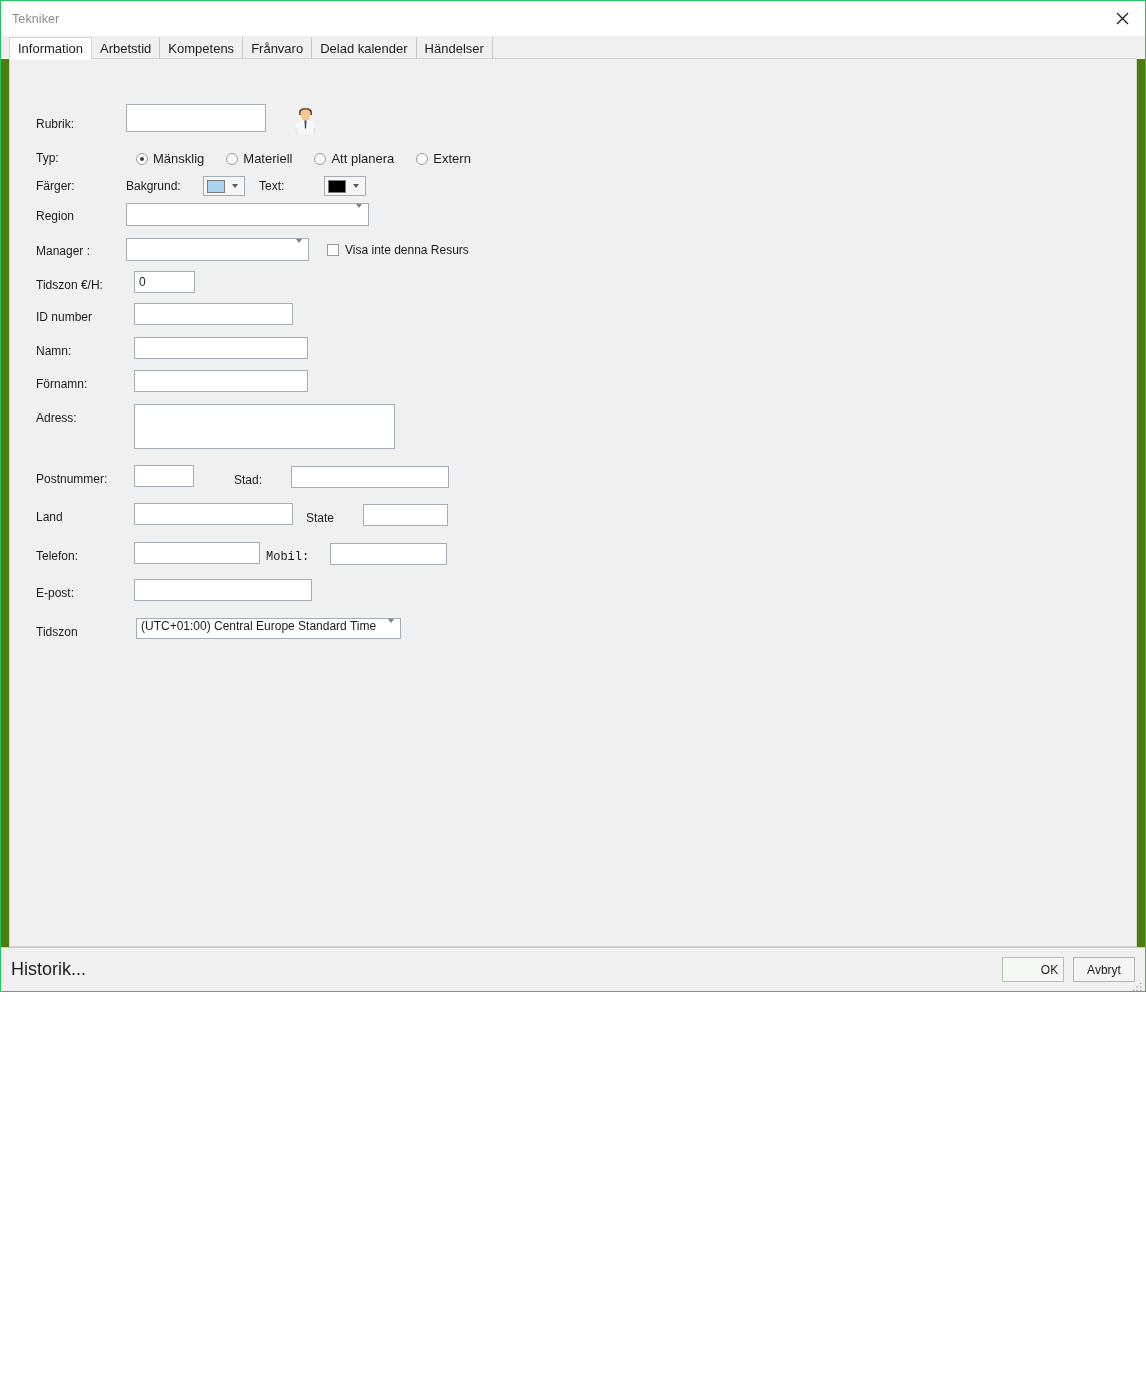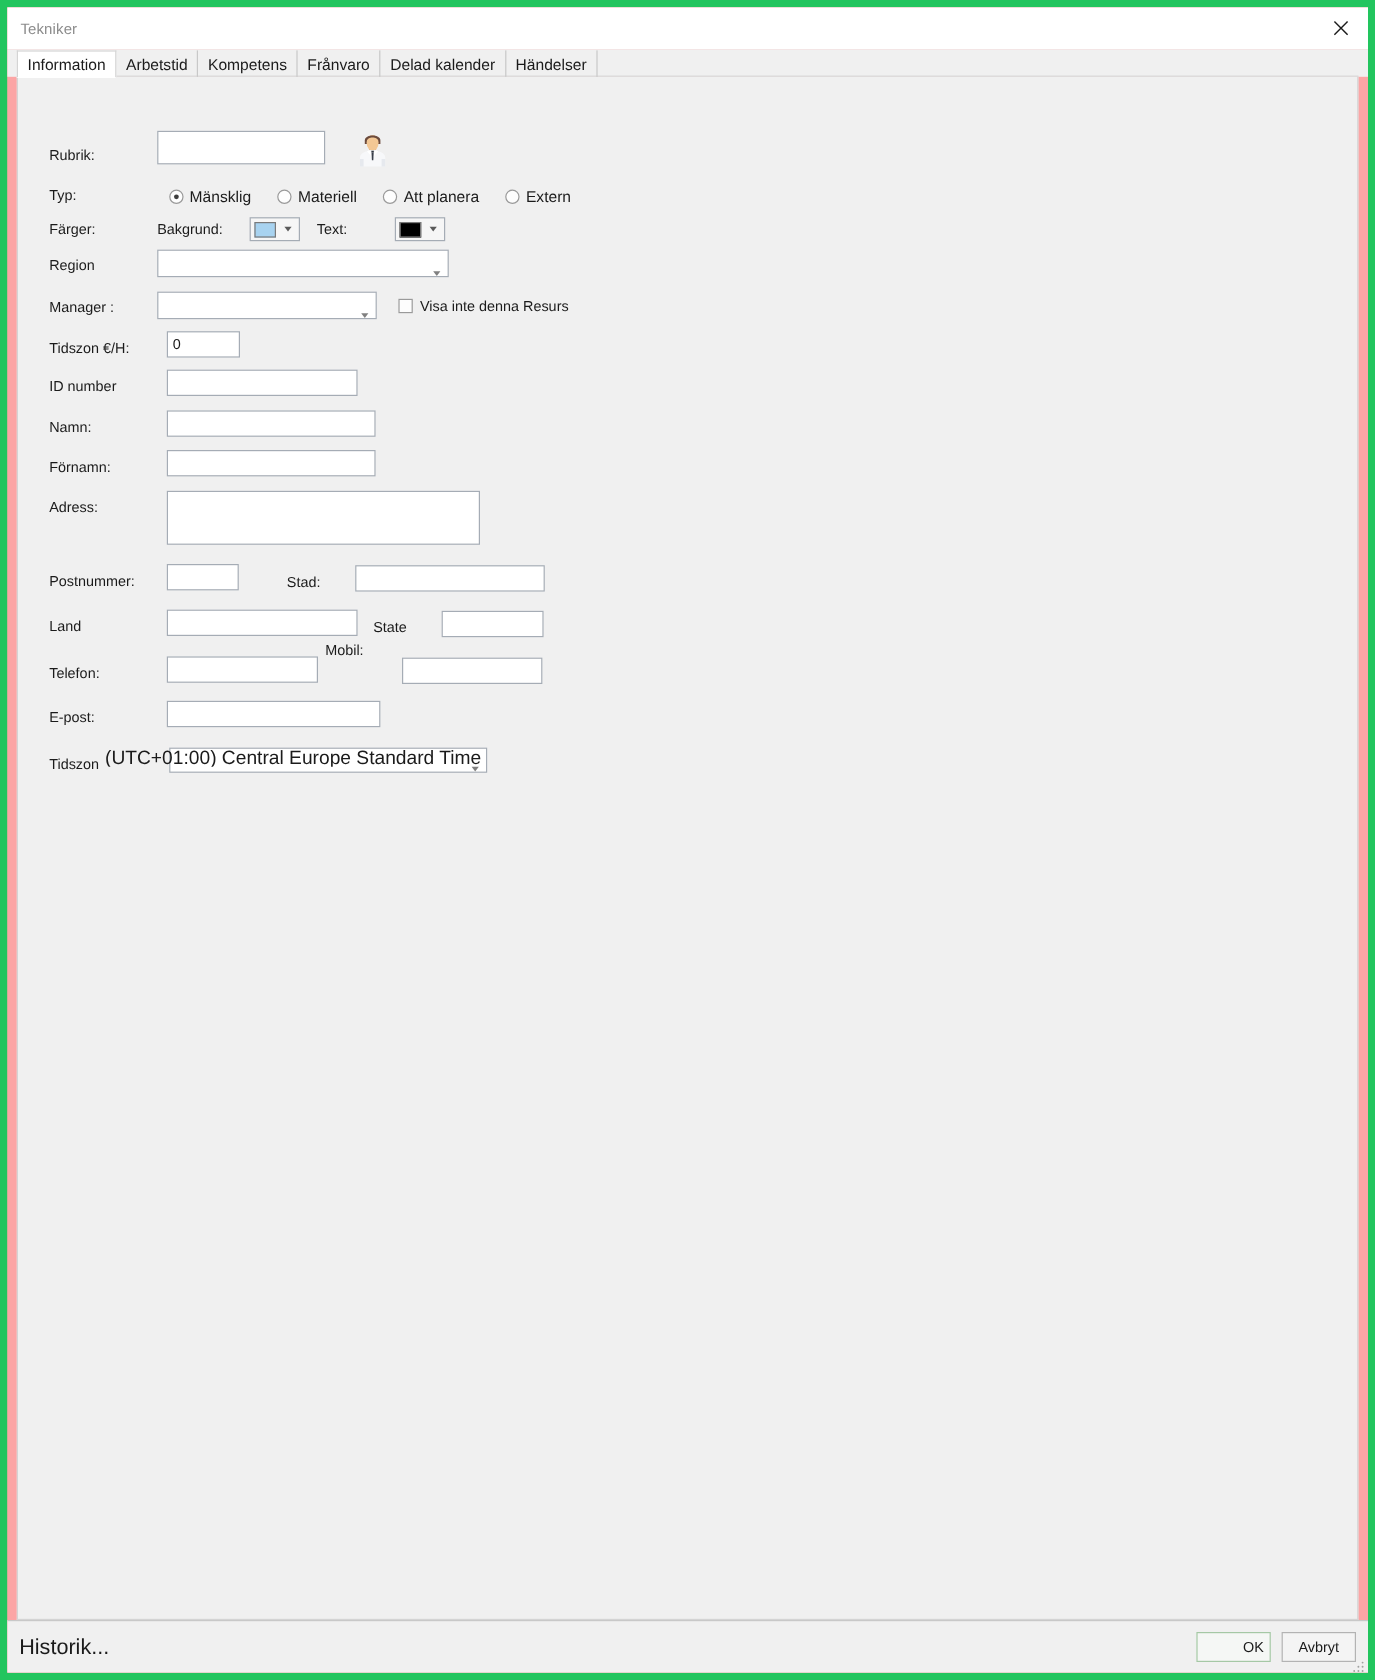--- a/index.html
+++ b/index.html
@@ -5,23 +5,23 @@
   * { box-sizing: border-box; }
   html, body {
     margin: 0; padding: 0;
     width: 1146px; height: 1400px;
     background: #ffffff;
     font-family: "Liberation Sans", sans-serif;
     -webkit-font-smoothing: antialiased;
   }
   .window {
     position: relative;
-    width: 1146px; height: 1400px;
-    background: #fca5a5;
-    border: 6px solid #22c55e;
+    width: 1146px; height: 992px;
+    background: #4d7c0f;
+    border: 1px solid #22c55e;
     display: flex; flex-direction: column;
     overflow: hidden;
   }
   
   .titlebar {
     height: 35px; min-height: 35px;
     background: #ffffff;
     display: flex; align-items: center;
     position: relative;
   }
@@ -91,25 +91,24 @@
     padding: 0 4px;
     line-height: 20px;
     font-family: "Liberation Sans", sans-serif;
     outline: none;
   }
   .tb.area { height: 44px; padding-top: 2px; resize: none; }
   .combo {
     background: #ffffff;
     border: 1px solid #a5acb5;
     height: 22px;
-    font-size: 16px; color: #1b1b1b;
-    display: flex; align-items: flex-end;
+    font-size: 12px; color: #1b1b1b;
+    display: flex; align-items: flex-start;
     padding: 0 4px;
     position: relative;
-    flex-direction: column;
   }
   .combo .cval { flex: 1; overflow: hidden; white-space: nowrap; }
   .combo .arrow {
     width: 0; height: 0;
     border-left: 3.5px solid transparent;
     border-right: 3.5px solid transparent;
     border-top: 4px solid #808080;
     margin-left: 4px; margin-right: 2px;
   }
   
@@ -336,21 +335,21 @@
       <input class="tb" style="position: absolute; left: 124px; top: 444px; width: 159px; height: 22px;" value="">
       <div class="row" style="left:296px; top:452px;">
         <span class="lbl">State</span>
       </div>
       <input class="tb" style="position: absolute; left: 353px; top: 445px; width: 85px; height: 22px;" value="">
 
       <div class="row" style="left:26px; top:490px;text-align:center;">
         <span class="lbl">Telefon:</span>
       </div>
       <input class="tb" style="position: absolute; left: 124px; top: 483px; width: 126px; height: 22px;" value="">
-      <div class="row" style="left:256px; top:471px;">
+      <div class="row" style="left:256px; top:491px;font-family:Liberation Mono, monospace;">
         <span class="lbl">Mobil:</span>
       </div>
       <input class="tb" style="position: absolute; left: 320px; top: 484px; width: 117px; height: 22px;" value="">
 
       <div class="row" style="left:26px; top:527px;">
         <span class="lbl">E-post:</span>
       </div>
       <input class="tb" style="position: absolute; left: 124px; top: 520px; width: 178px; height: 22px;" value="">
 
       <div class="row" style="left:26px; top:566px;">

